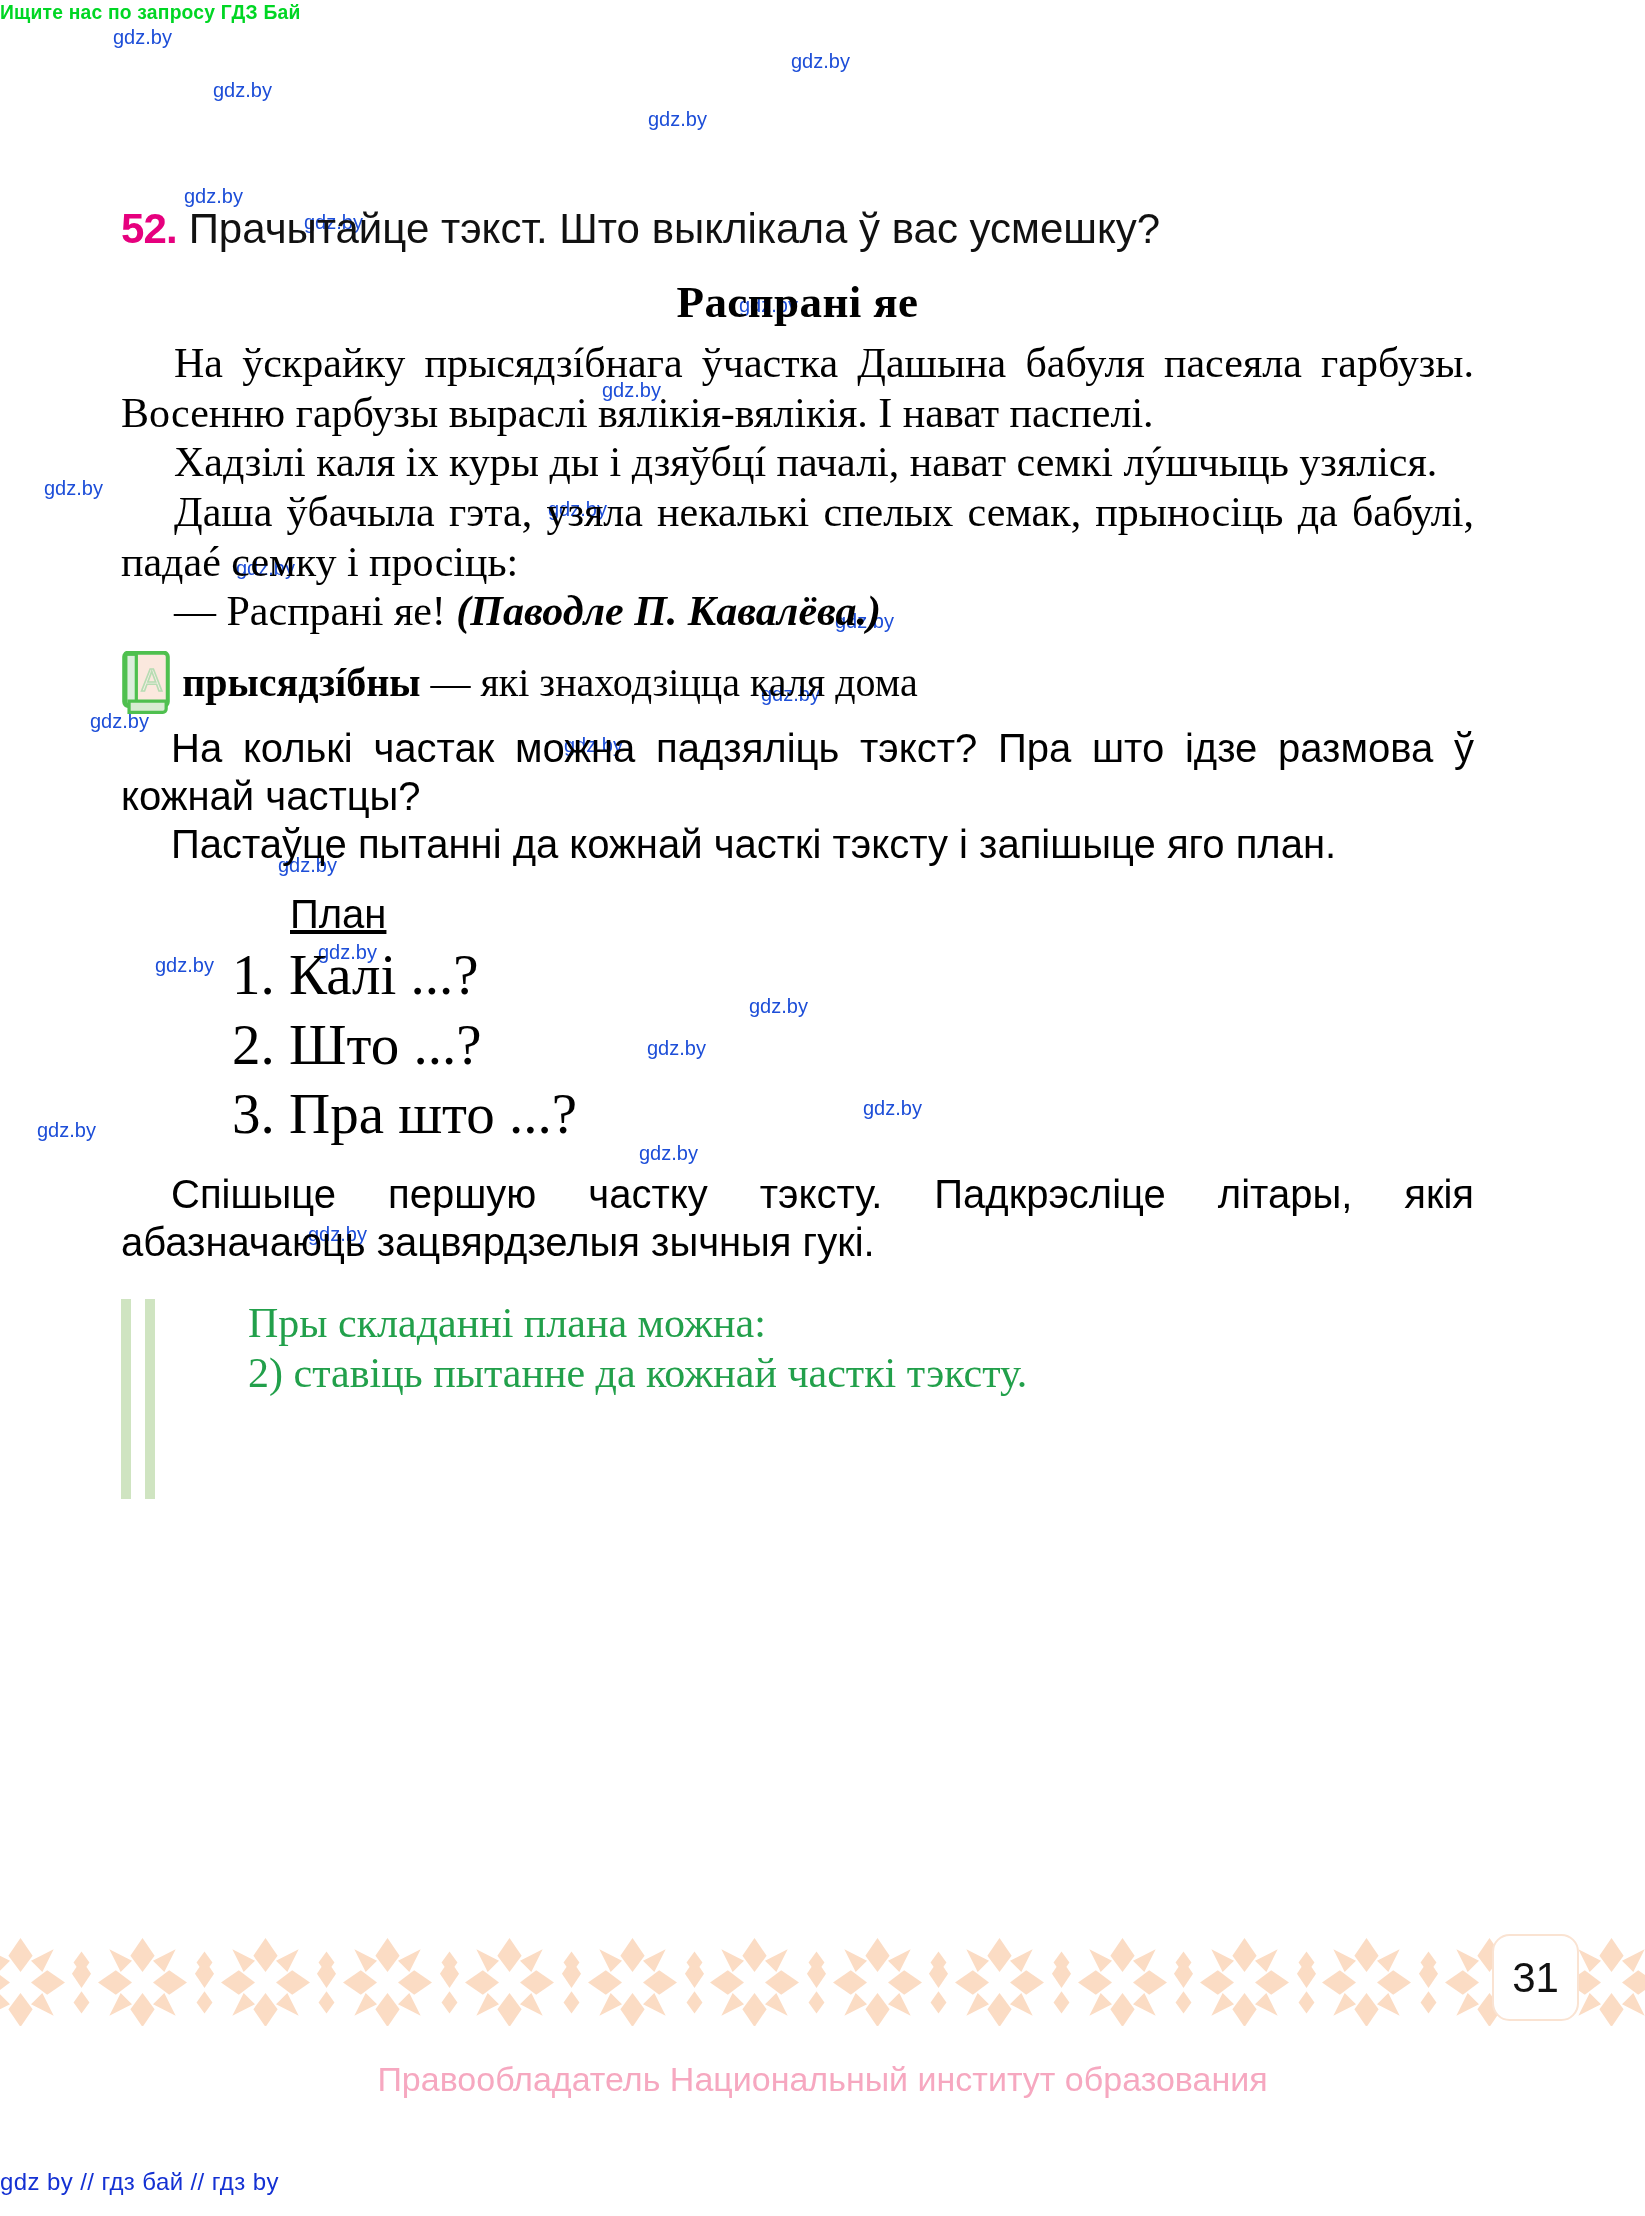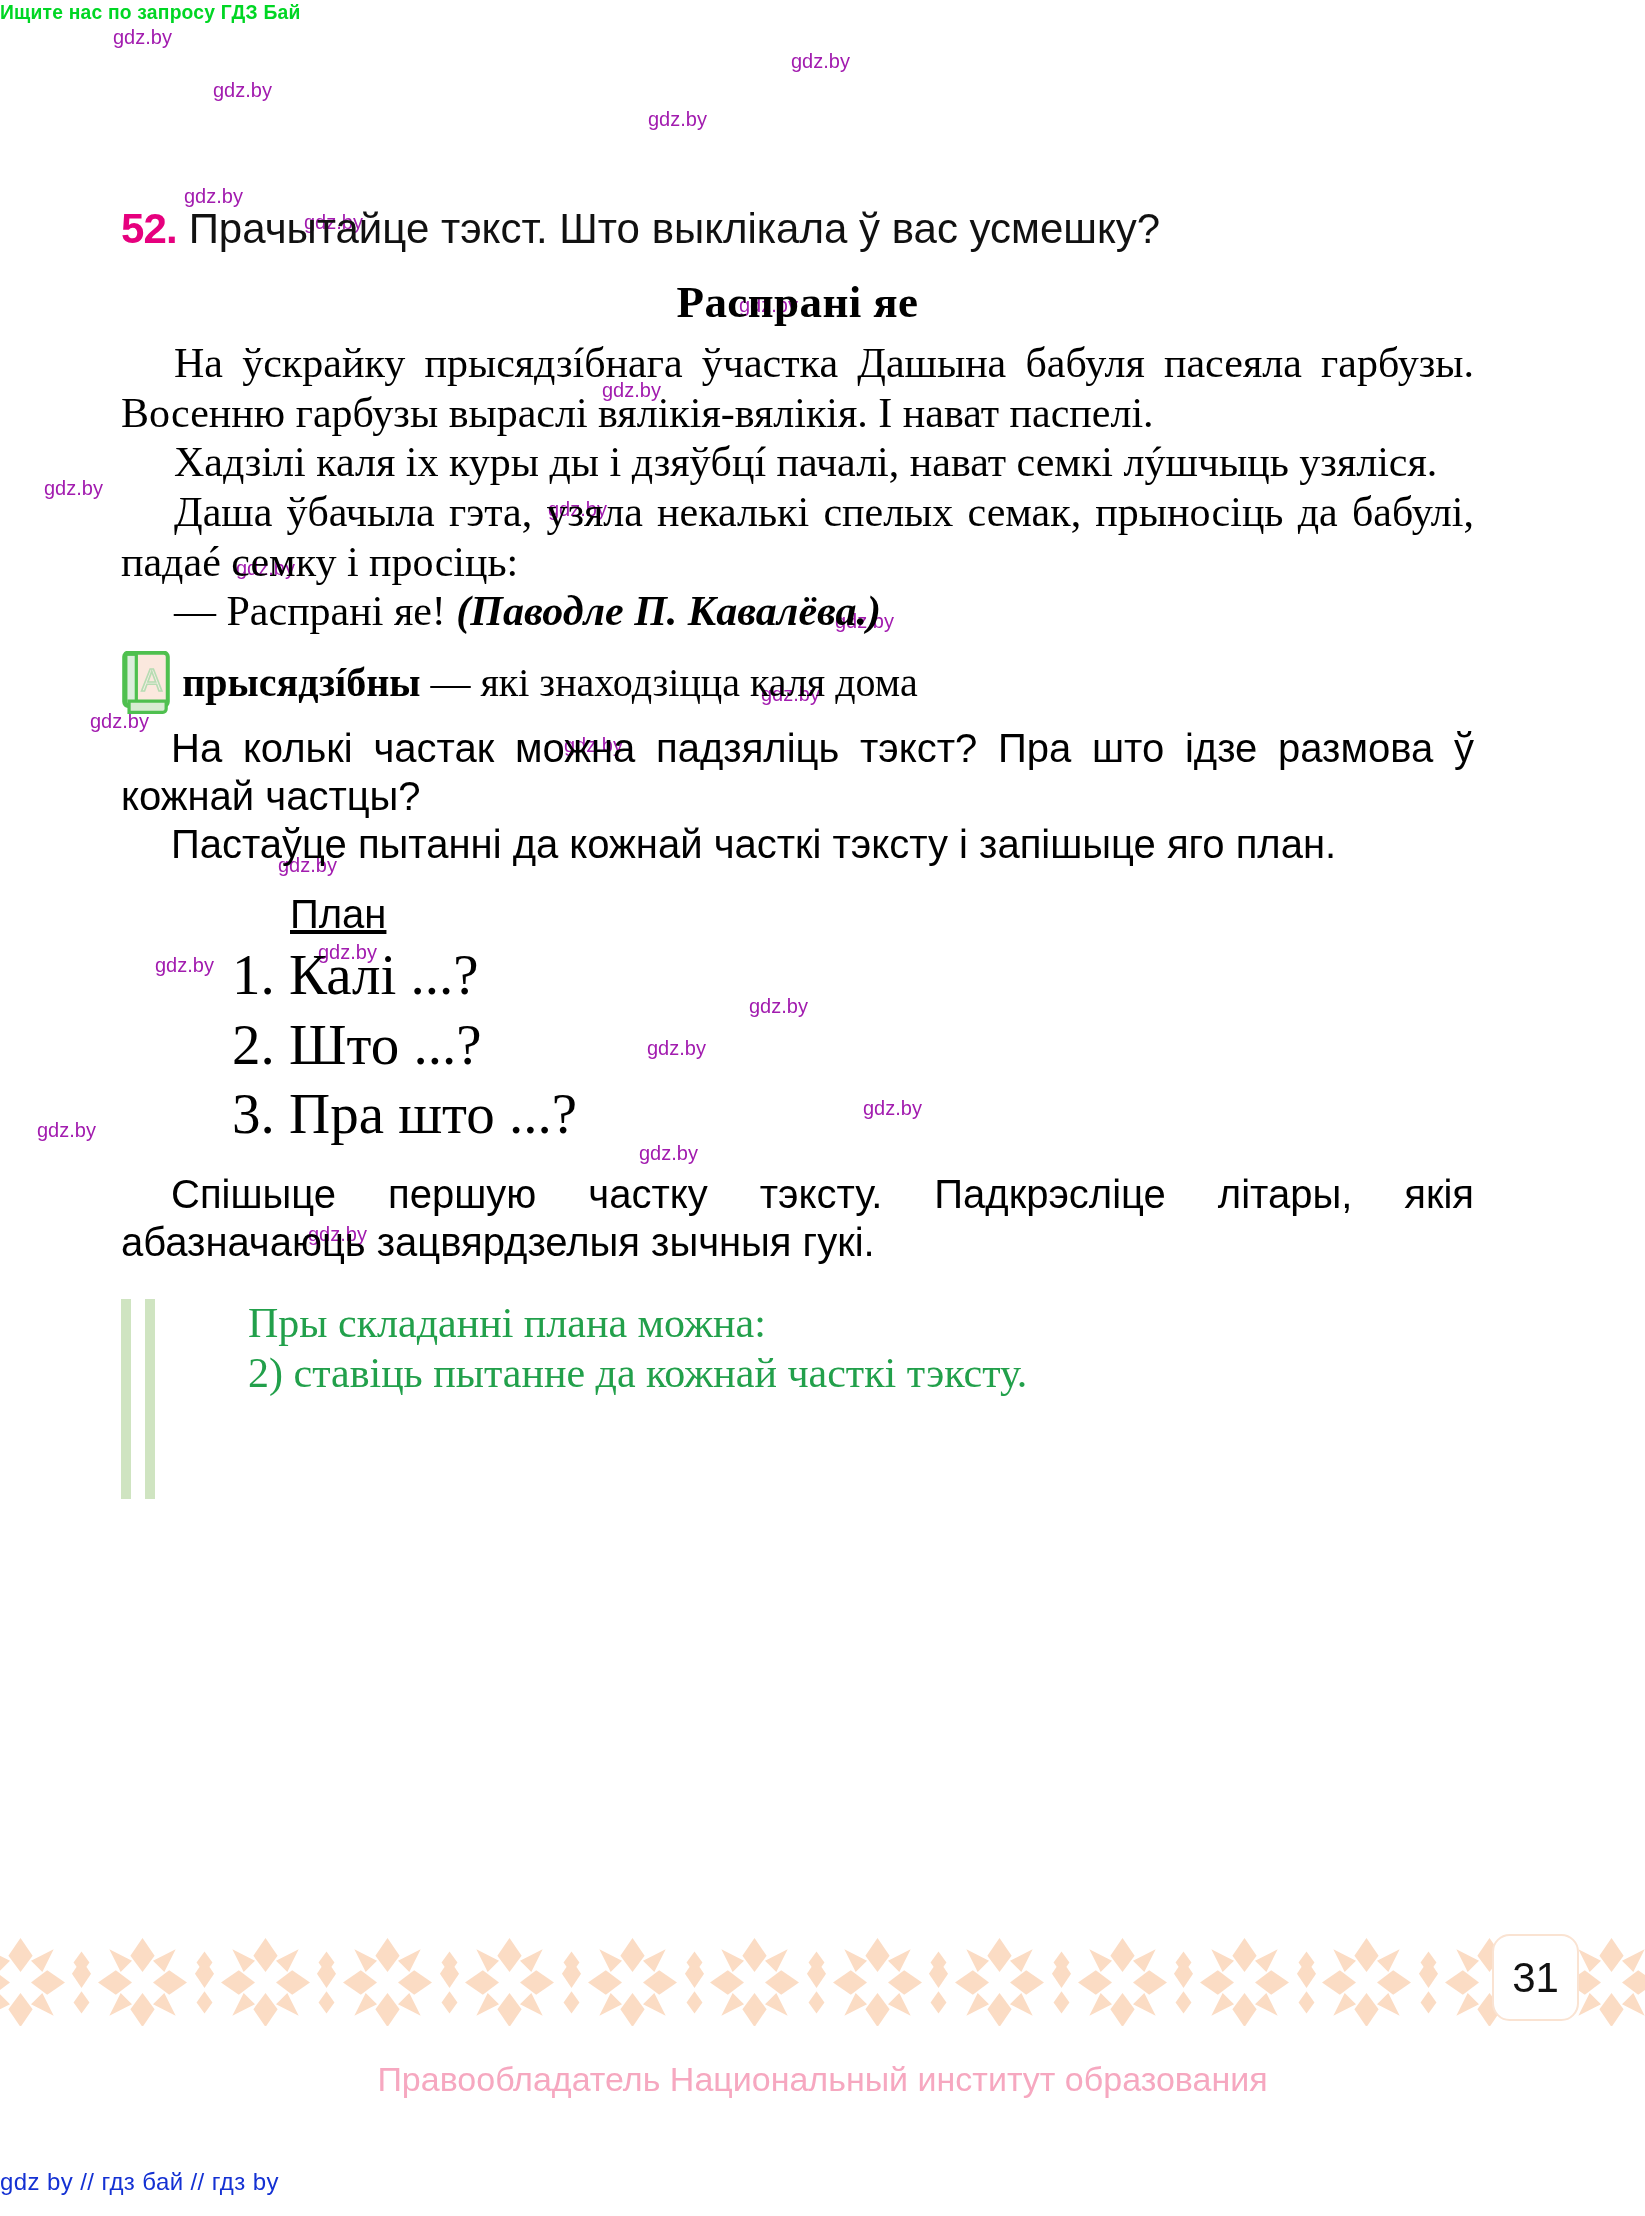--- a/index.html
+++ b/index.html
@@ -23,21 +23,21 @@
     font-weight: bold;
     font-size: 19.3px;
     letter-spacing: 0.2px;
   }
 
   
   .wm {
     position: absolute;
     font-family: "Liberation Sans", sans-serif;
     font-size: 20px;
-    color: #a21caf;
+    color: #1d4ed8;
     white-space: nowrap;
     pointer-events: none;
   }
 
   
   .page {
     position: absolute;
     left: 0; top: 0;
     width: 1614px; height: 2216px;
   }

